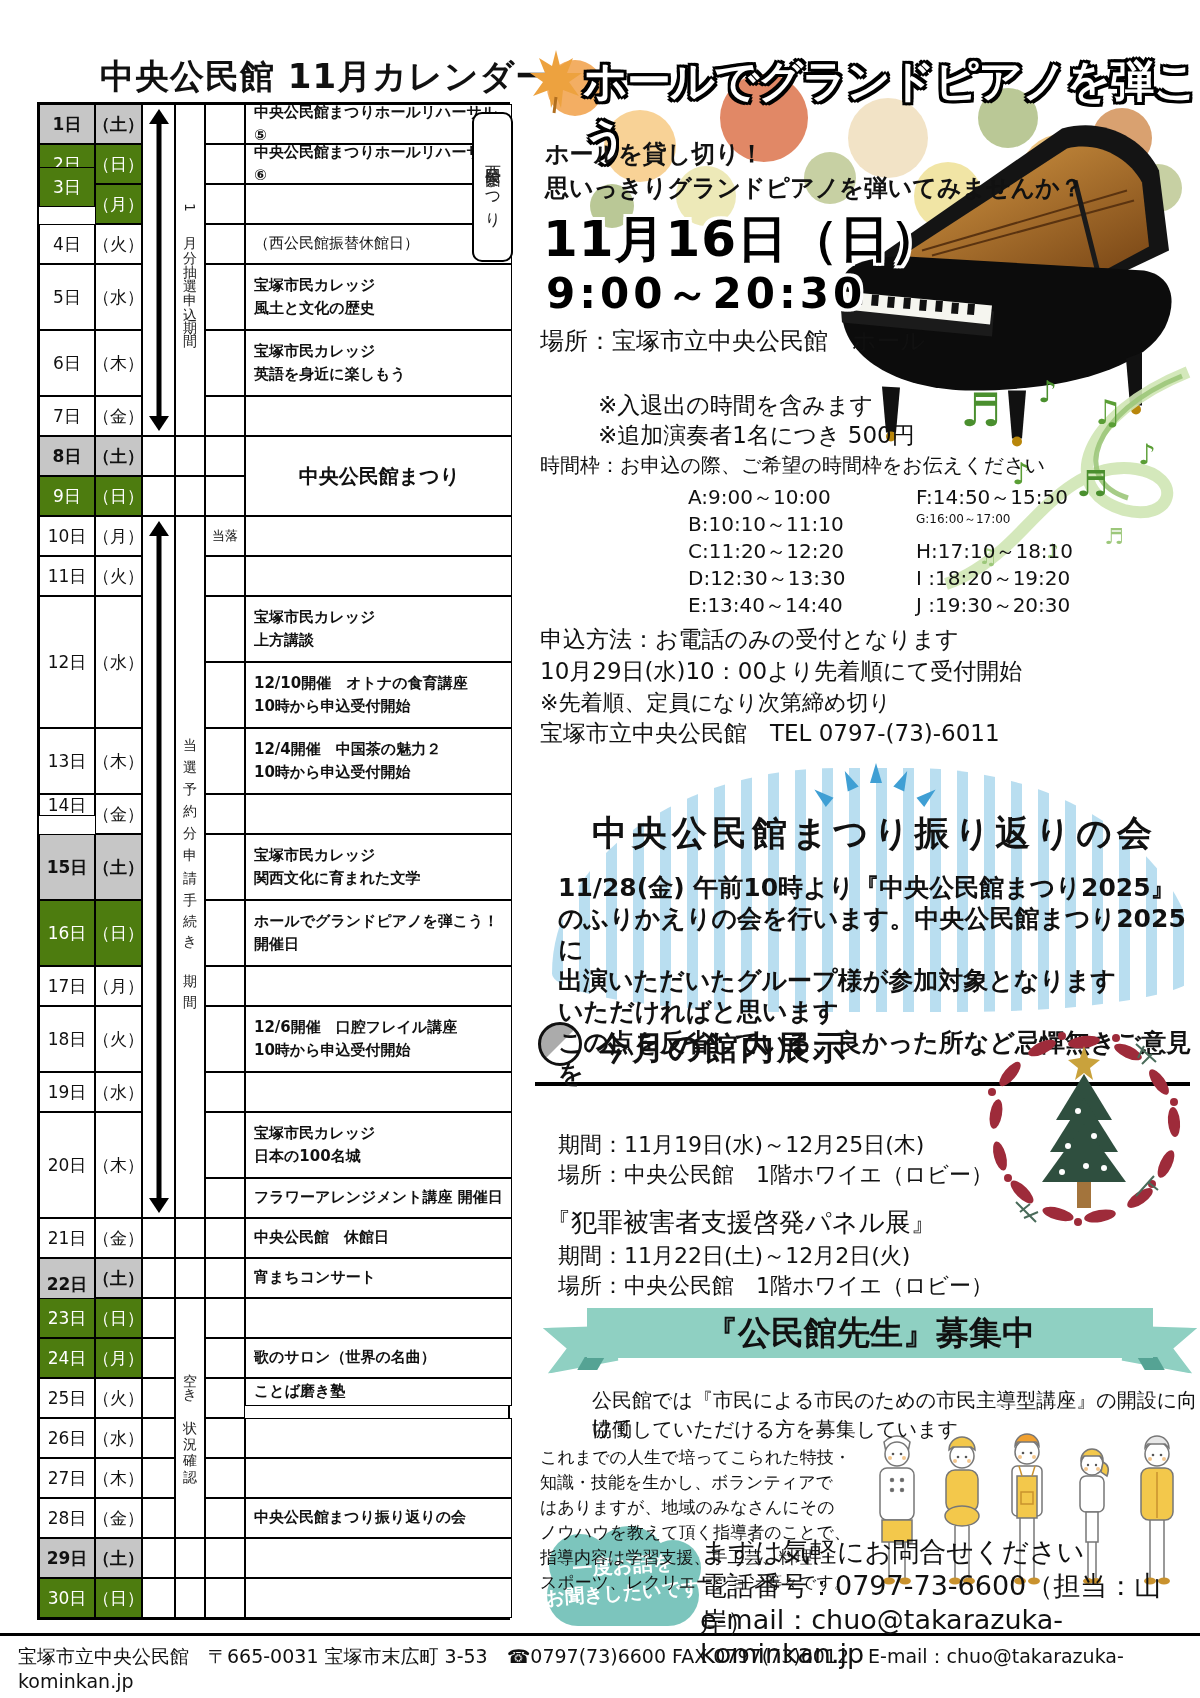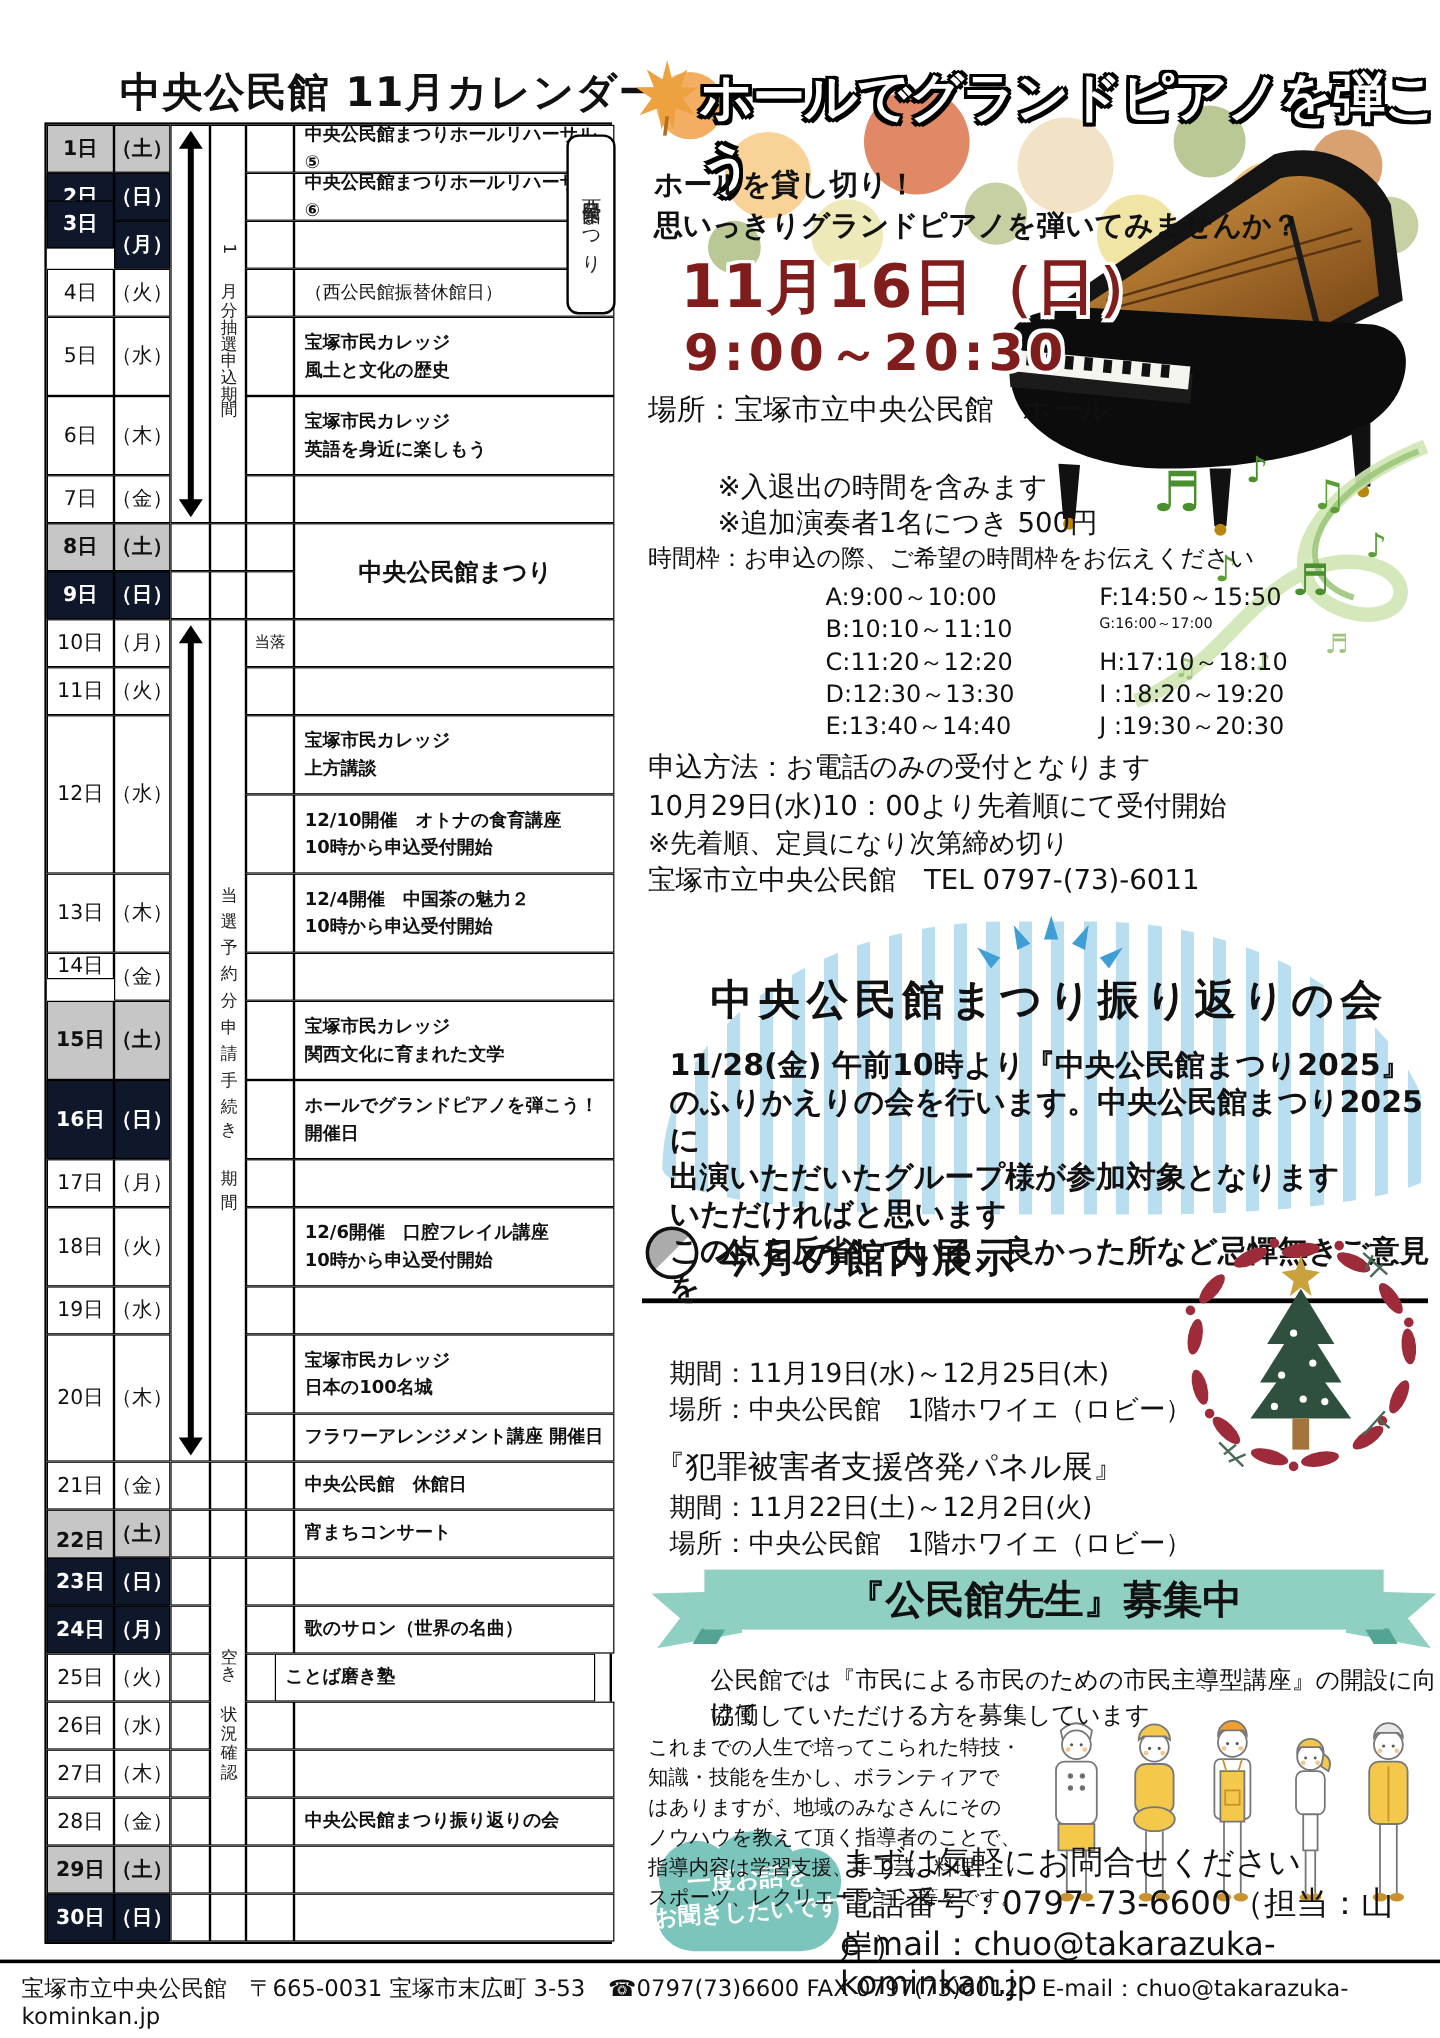--- a/index.html
+++ b/index.html
@@ -5,41 +5,41 @@
   html,body{margin:0;padding:0;background:#fff;}
   #page{position:relative;width:1200px;height:1698px;background:#fff;overflow:hidden;
         font-family:"DejaVu Sans",sans-serif;color:#111;}
   .abs{position:absolute;}
   
   #cal-title{left:100px;top:54px;font-size:34px;font-weight:700;letter-spacing:1px;}
   #cal-table{left:37px;top:102px;width:473px;height:1518px;border:2px solid #000;background:#fff;box-sizing:border-box;}
   .ccell{position:absolute;border:1px solid #000;box-sizing:border-box;background:#fff;
          display:flex;align-items:center;justify-content:center;font-size:17px;line-height:1.2;}
   .sat{background:#c6c6c6;font-weight:700;}
-  .sun{background:#0f172a;color:#fff;font-weight:700;}
+  .sun{background:#4d7c0f;color:#fff;font-weight:400;}
   .evc{justify-content:center;align-items:flex-start;flex-direction:column;padding:3px 6px 3px 8px;
        font-size:15px;line-height:1.55;text-align:left;}
   .evc.bold{font-weight:700;}
   .evc.center{align-items:center;justify-content:center;font-size:20px;font-weight:700;}
   .statusc{font-size:13px;}
   .vtext{writing-mode:vertical-rl;font-size:14px;color:#222;}
   .ls1{letter-spacing:14px;} .ls2{letter-spacing:22px;} .ls3{letter-spacing:16px;}
   .aline{position:absolute;left:50%;transform:translateX(-50%);top:14px;bottom:14px;width:5px;background:#000;}
   .atri{position:absolute;left:50%;transform:translateX(-50%);width:0;height:0;
         border-left:10px solid transparent;border-right:10px solid transparent;}
   .atri.up{top:4px;border-bottom:15px solid #000;}
   .atri.down{bottom:4px;border-top:15px solid #000;}
   #nishi-box{left:433px;top:8px;width:37px;height:146px;border:2.5px solid #000;border-radius:10px;
              background:#fff;z-index:6;display:flex;align-items:center;justify-content:center;}
   #nishi-box .vtext{font-size:16px;letter-spacing:2px;}
   
   .ol-black{color:#fff;text-shadow:-3px -3px 0 #000,3px -3px 0 #000,-3px 3px 0 #000,3px 3px 0 #000,
             -3px 0 0 #000,3px 0 0 #000,0 -3px 0 #000,0 3px 0 #000;}
-  .ol-white{color:#7f1d1d;text-shadow:-3px -3px 0 #fff,3px -3px 0 #fff,-3px 3px 0 #fff,3px 3px 0 #fff,
-            -3px 0 0 #fff,3px 0 0 #fff,0 -3px 0 #fff,0 3px 0 #fff;margin-left:24px;}
+  .ol-white{color:#000000;text-shadow:-3px -3px 0 #fff,3px -3px 0 #fff,-3px 3px 0 #fff,3px 3px 0 #fff,
+            -3px 0 0 #fff,3px 0 0 #fff,0 -3px 0 #fff,0 3px 0 #fff;}
   .circle{position:absolute;border-radius:50%;opacity:.8;}
   #dome{left:552px;top:768px;width:645px;height:244px;
         background:repeating-linear-gradient(90deg,#b9def0 0 11px,rgba(0,0,0,0) 11px 27px);
         border-radius:50% 50% 42% 42% / 95% 95% 18% 18%;}
   .tri{position:absolute;width:0;height:0;border-left:6px solid transparent;border-right:6px solid transparent;
        border-bottom:20px solid #3f9fd4;}
   #exh-line{left:535px;top:1082px;width:655px;height:4px;background:#000;}
   #exh-icon{left:538px;top:1022px;width:44px;height:44px;border:3px solid #111;border-radius:50%;
             background:linear-gradient(135deg,#ababab 49%,#fff 51%);box-sizing:border-box;}
   .serif{font-family:"DejaVu Serif",serif;}
@@ -199,21 +199,21 @@
       <div class="ccell evc" style="left: 206px; top: 1194px; width: 267px; height: 40px;"></div>
       <div class="ccell sun" style="left: 0px; top: 1234px; width: 56px; height: 40px;">24日</div>
       <div class="ccell sun" style="left: 56px; top: 1234px; width: 47px; height: 40px;">（月）</div>
       <div class="ccell statusc" style="left: 166px; top: 1234px; width: 40px; height: 40px;"></div>
       <div class="ccell evc bold" style="left: 206px; top: 1234px; width: 267px; height: 40px;">
         <div>歌のサロン（世界の名曲）</div>
       </div>
       <div class="ccell" style="left: 0px; top: 1274px; width: 56px; height: 40px;">25日</div>
       <div class="ccell" style="left: 56px; top: 1274px; width: 47px; height: 40px;">（火）</div>
       <div class="ccell statusc" style="left: 166px; top: 1274px; width: 40px; height: 40px;"></div>
-      <div class="ccell evc bold" style="left: 190px; top: 1274px; width: 267px; height: 40px;">
+      <div class="ccell evc bold" style="left: 206px; top: 1274px; width: 267px; height: 28px; font-family: Liberation Serif, serif;">
         <div>ことば磨き塾</div>
       </div>
       <div class="ccell" style="left: 0px; top: 1314px; width: 56px; height: 40px;">26日</div>
       <div class="ccell" style="left: 56px; top: 1314px; width: 47px; height: 40px;">（水）</div>
       <div class="ccell statusc" style="left: 166px; top: 1314px; width: 40px; height: 40px;"></div>
       <div class="ccell evc" style="left: 206px; top: 1314px; width: 267px; height: 40px;"></div>
       <div class="ccell" style="left: 0px; top: 1354px; width: 56px; height: 40px;">27日</div>
       <div class="ccell" style="left: 56px; top: 1354px; width: 47px; height: 40px;">（木）</div>
       <div class="ccell statusc" style="left: 166px; top: 1354px; width: 40px; height: 40px;"></div>
       <div class="ccell evc" style="left: 206px; top: 1354px; width: 267px; height: 40px;"></div>

